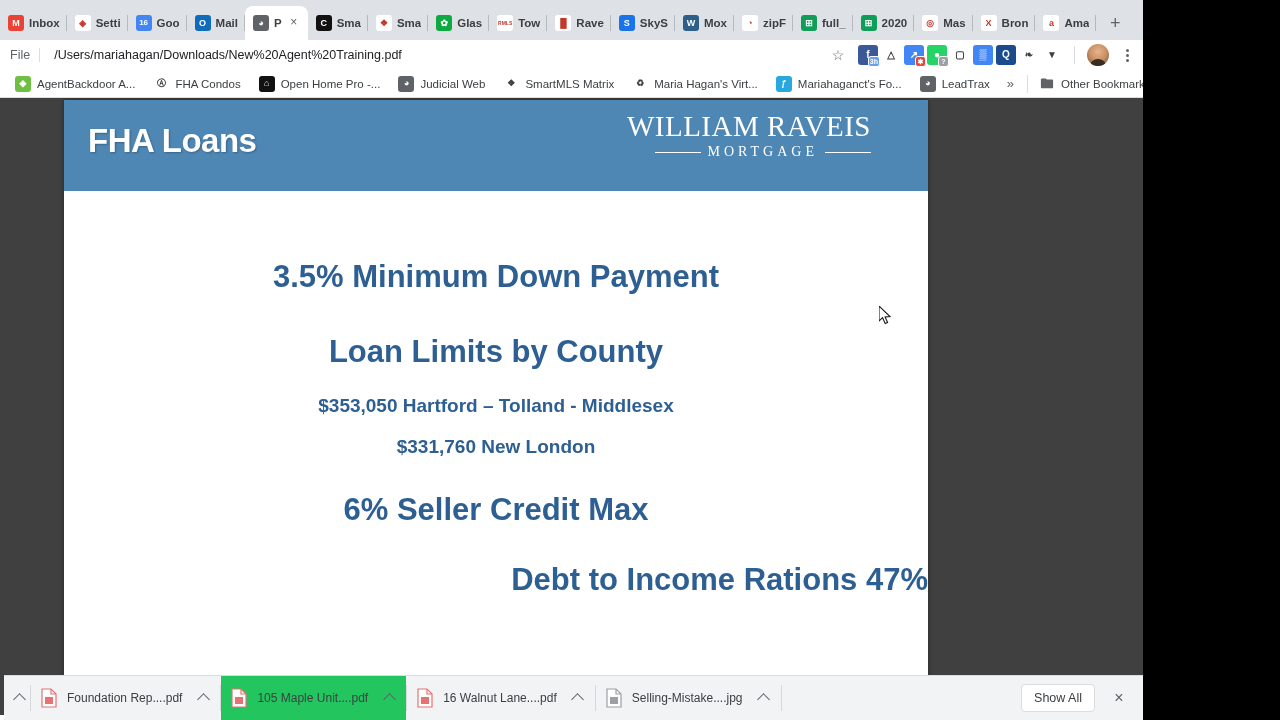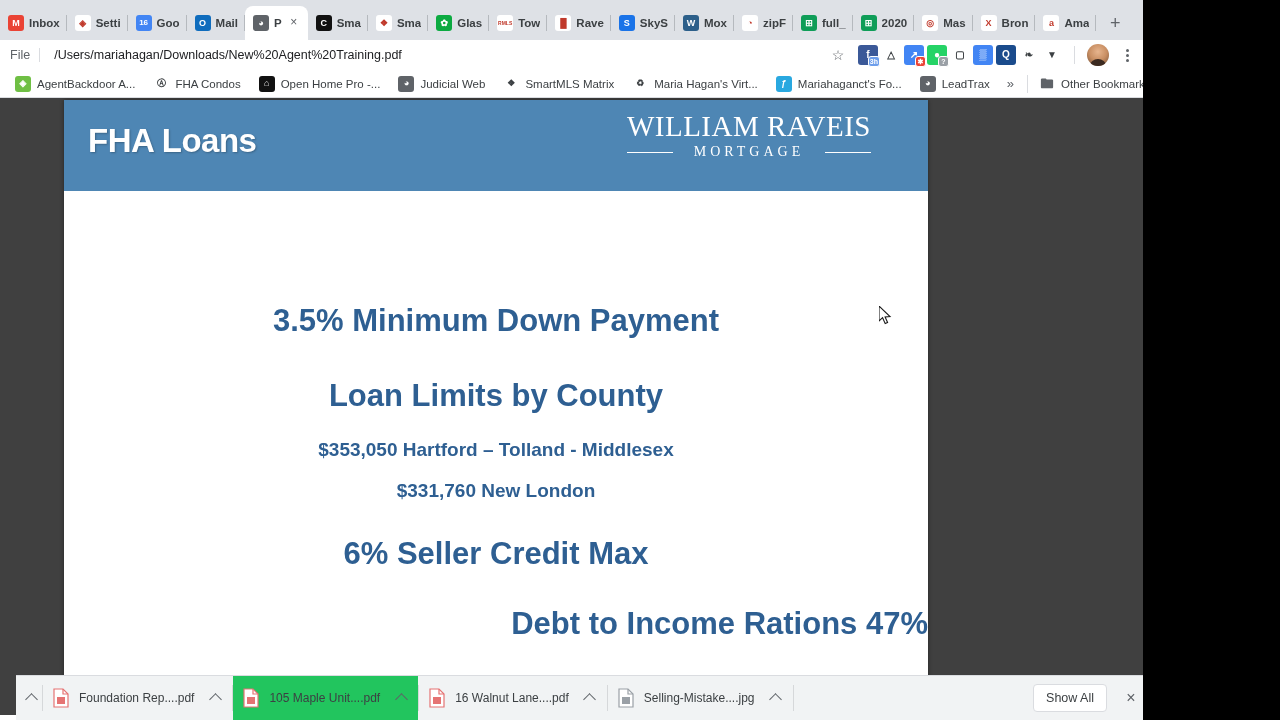--- a/index.html
+++ b/index.html
@@ -251,21 +251,21 @@
     color: #ffffff;
   }
   .logo .l1 {
     font-family: "Liberation Serif", serif;
     font-size: 29px;
     letter-spacing: 0.5px;
     line-height: 1.05;
     white-space: nowrap;
   }
   .logo .l2 {
-    display: flex; align-items: center; justify-content: space-between;
+    display: flex; align-items: center; justify-content: flex-end;
     gap: 7px;
     margin-top: 3px;
   }
   .logo .l2 .rule { width: 46px; height: 1.5px; background: #ffffff; display: block; }
   .logo .l2 .txt {
     font-family: "Liberation Serif", serif;
     font-size: 14px;
     letter-spacing: 4px;
     white-space: nowrap;
   }
@@ -286,21 +286,21 @@
     position: absolute;
     left: 879px; top: 208px;
     width: 13px; height: 19px;
     pointer-events: none;
     z-index: 20;
   }
 
   
   .shelf {
     position: absolute;
-    left: 16px; bottom: 0;
+    left: 4px; bottom: 0;
     width: 1143px;
     height: 45px;
     background: #f1f3f4;
     border-top: 1px solid #dadce0;
     display: flex;
     align-items: center;
     padding: 7px 4px;
     gap: 0;
   }
   .dlitem {
@@ -540,21 +540,21 @@
             <div class="l1">WILLIAM RAVEIS</div>
             <div class="l2">
               <span class="rule"></span>
               <span class="txt">MORTGAGE</span>
               <span class="rule"></span>
             </div>
           </div>
         </div>
 
         <div class="pdfbody">
-          <div class="pline big" style="color: rgb(46, 95, 146); margin-top: 44px;">3.5% Minimum Down Payment</div>
+          <div class="pline big" style="color: rgb(46, 95, 146);">3.5% Minimum Down Payment</div>
           <div class="pline mid" style="color: rgb(46, 95, 146);">Loan Limits by County</div>
           <div class="pline small" style="color: rgb(46, 95, 146);">$353,050 Hartford – Tolland - Middlesex</div>
           <div class="pline small" style="margin-bottom: 34px; color: rgb(46, 95, 146);">$331,760 New London</div>
           <div class="pline mid" style="margin-bottom: 34px; color: rgb(46, 95, 146);">6% Seller Credit Max</div>
           <div class="pline mid" style="color: rgb(46, 95, 146); text-align: right;">Debt to Income Rations 47%</div>
         </div>
 
       </div>
 
       <svg class="cursor" viewBox="0 0 13 19">

